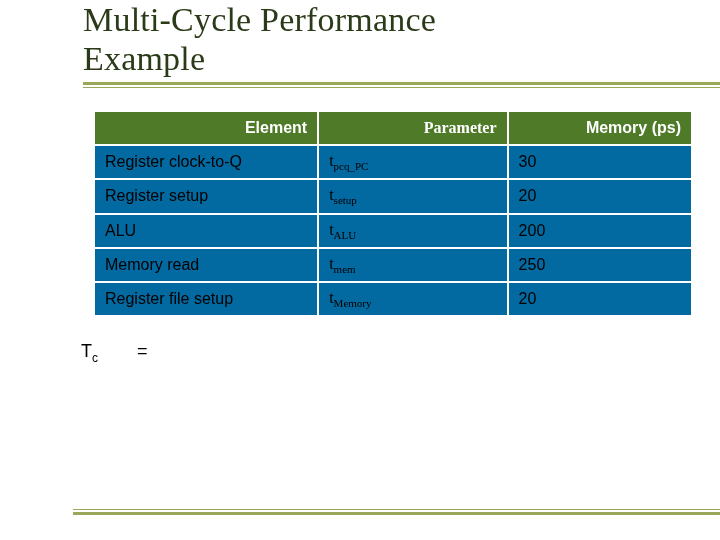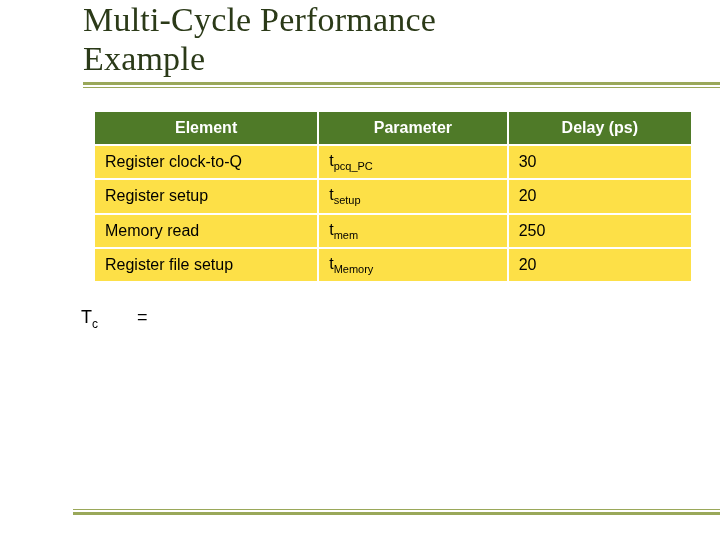--- a/index.html
+++ b/index.html
@@ -47,35 +47,35 @@
   }
   table.delay {
     border-collapse: collapse;
     width: 600px;
     margin: 22px 0 0 20px;
     font-size: 16px;
   }
   table.delay th {
     background: #4f7a28;
     color: #fff;
-    text-align: center;
+    text-align: right;
     font-weight: bold;
     padding: 7px 10px 7px 10px;
     border: 2px solid #fff;
   }
   table.delay td {
-    background: #fde047;
+    background: #0369a1;
     color: #000;
     padding: 6px 10px 6px 10px;
     border: 2px solid #fff;
   }
   table.delay th:nth-child(1),
   table.delay td:nth-child(1) { width: 225px; }
   table.delay th:nth-child(2),
-  table.delay td:nth-child(2) { width: 190px; }
+  table.delay td:nth-child(2) { width: 190px; font-family: Liberation Serif, serif; }
   table.delay th:nth-child(3),
   table.delay td:nth-child(3) { width: 185px; }
   .param sub { font-size: 11px; vertical-align: sub; }
   .eq {
     margin: 24px 0 0 8px;
     font-size: 18px;
     color: #000;
   }
   .eq .tc-sub { font-size: 12px; vertical-align: sub; }
   .eq .eqsign { display: inline-block; margin-left: 34px; }
@@ -119,33 +119,38 @@
       <div class="thick"></div>
         <div class="thin"></div>
     </div>
   </div>
 
   <table class="delay">
     <thead>
       <tr>
         <th>Element</th>
         <th>Parameter</th>
-        <th>Delay (ps)</th>
+        <th>Memory (ps)</th>
       </tr>
     </thead>
     <tbody>
       <tr>
         <td>Register clock-to-Q</td>
         <td class="param"><span>t</span><sub>pcq_PC</sub></td>
         <td>30</td>
       </tr>
       <tr>
         <td>Register setup</td>
         <td class="param"><span>t</span><sub>setup</sub></td>
         <td>20</td>
+      </tr>
+      <tr>
+        <td>ALU</td>
+        <td class="param"><span>t</span><sub>ALU</sub></td>
+        <td>200</td>
       </tr>
       <tr>
         <td>Memory read</td>
         <td class="param"><span>t</span><sub>mem</sub></td>
         <td>250</td>
       </tr>
       <tr>
         <td>Register file setup</td>
         <td class="param"><span>t</span><sub>Memory</sub></td>
         <td>20</td>

